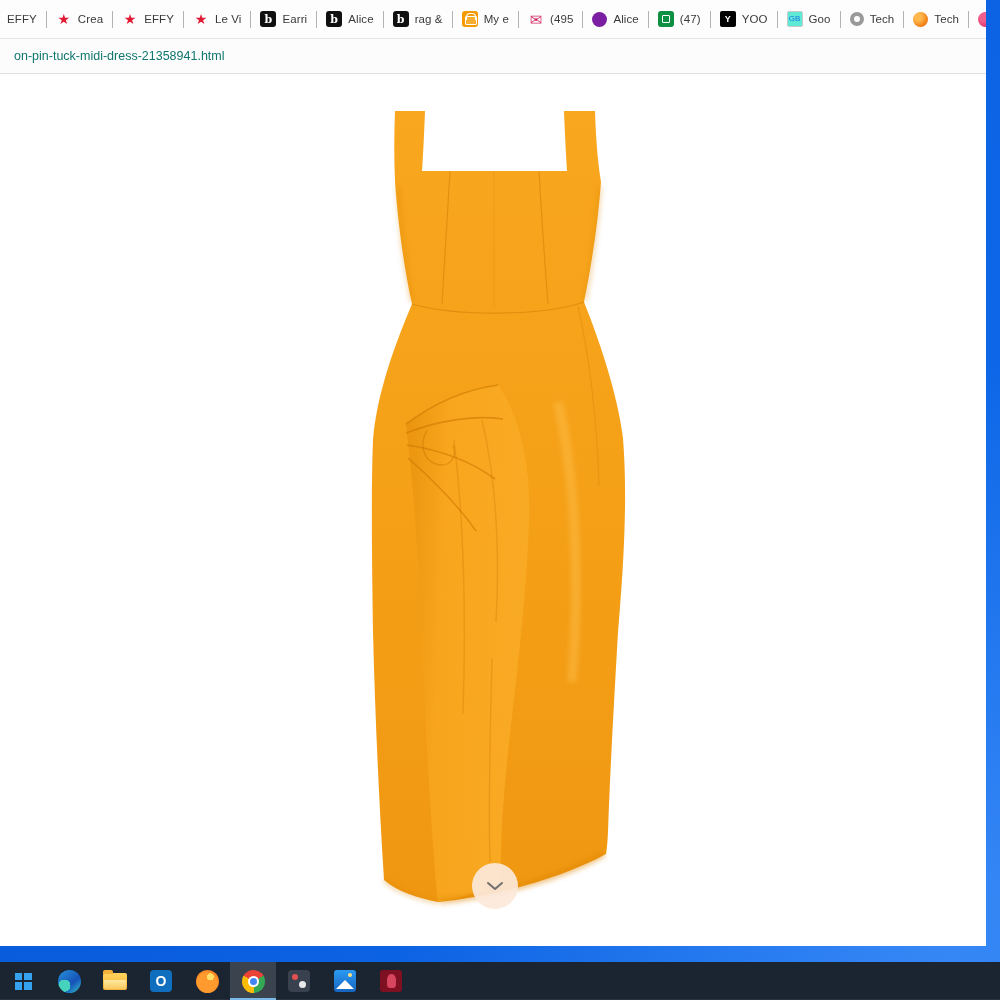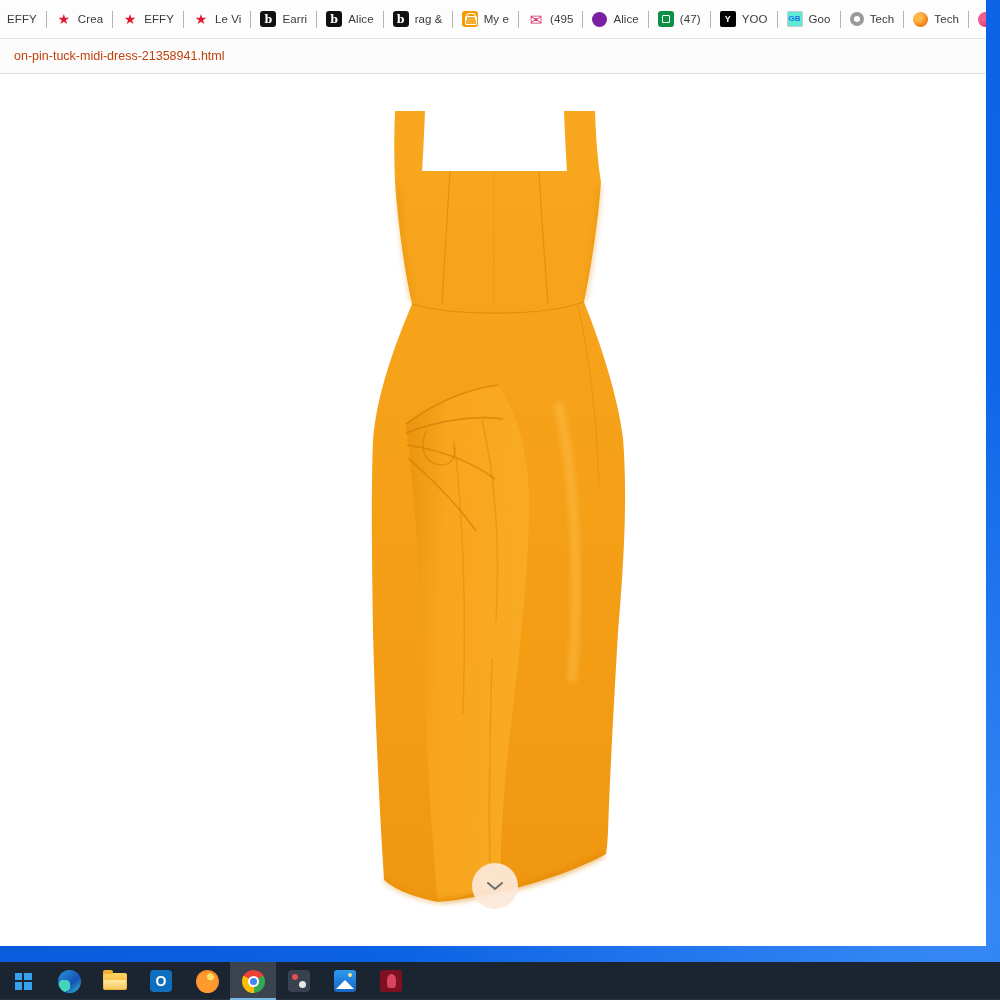--- a/index.html
+++ b/index.html
@@ -41,33 +41,33 @@
   .ic.bag::before { content:""; position:absolute; top:2px; left:4px; width:8px; height:6px;
             border:1.5px solid #fff; border-bottom:none; border-radius:4px 4px 0 0; }
   .ic.bag::after { content:""; position:absolute; bottom:2px; left:3px; width:10px; height:7px;
             background:#fff3; border:1px solid #fff; border-radius:1px; }
   .ic.mail { color:#d6336c; font-size:15px; }
   .ic.pcircle { background:#7a1fa2; border-radius:50%; width:15px; height:15px; }
   .ic.gsq { background:#0d9044; border-radius:3px; position:relative; }
   .ic.gsq::after { content:""; position:absolute; inset:4px; border:1.5px solid #fff; border-radius:1px; }
   .ic.yoox { background:#000; color:#fff; border-radius:2px; font-size:9px; font-weight:bold; }
   .ic.gb { background:#5eead4; border:1px solid #c9c9c9; border-radius:2px; color:#1a73e8;
-           font-size:8px; font-weight:bold; }
+           font-size:8px; font-weight:normal; }
   .ic.ring { width:14px; height:14px; border-radius:50%; border:4px solid #9a9a9a; background:#fff; }
   .ic.ocircle { width:15px; height:15px; border-radius:50%;
            background:radial-gradient(circle at 35% 35%, #ffb84d 0 25%, #f07c12 70%, #d85f07 100%); }
   .ic.ccircle { width:15px; height:15px; border-radius:50%;
            background:radial-gradient(circle at 35% 35%, #ef5e8c 0 30%, #d81b60 100%); }
 
   
   .title-row {
     height:35px; display:flex; align-items:center; padding-left:14px;
     background:#fcfcfc; border-bottom:1px solid #e1e1e1;
   }
-  .title-row span { font-size:12.5px; color:#c2410c; }
+  .title-row span { font-size:12.5px; color:#0f766e; }
 
   
   .content { position:relative; width:100%; height:870px; background:#fff; overflow:hidden; }
   .dress-wrap { position:absolute; left:332px; top:28px; width:336px; height:810px; }
 
   .expand-btn {
     position:absolute; left:472px; top:789px; width:46px; height:46px;
     border-radius:50%; background:rgba(252,232,218,.92);
     display:flex; align-items:center; justify-content:center; cursor:pointer;
   }

